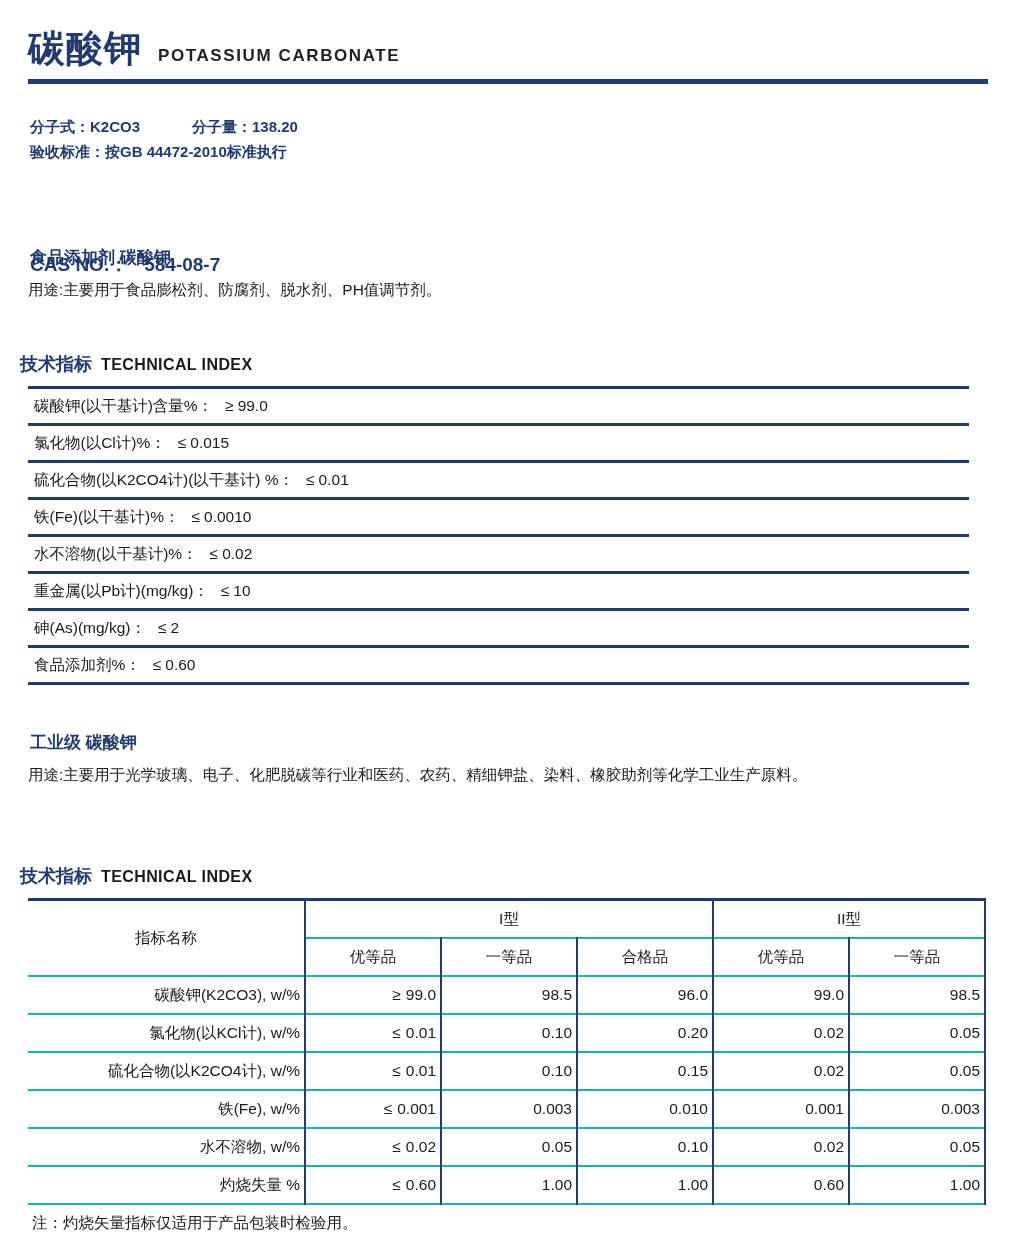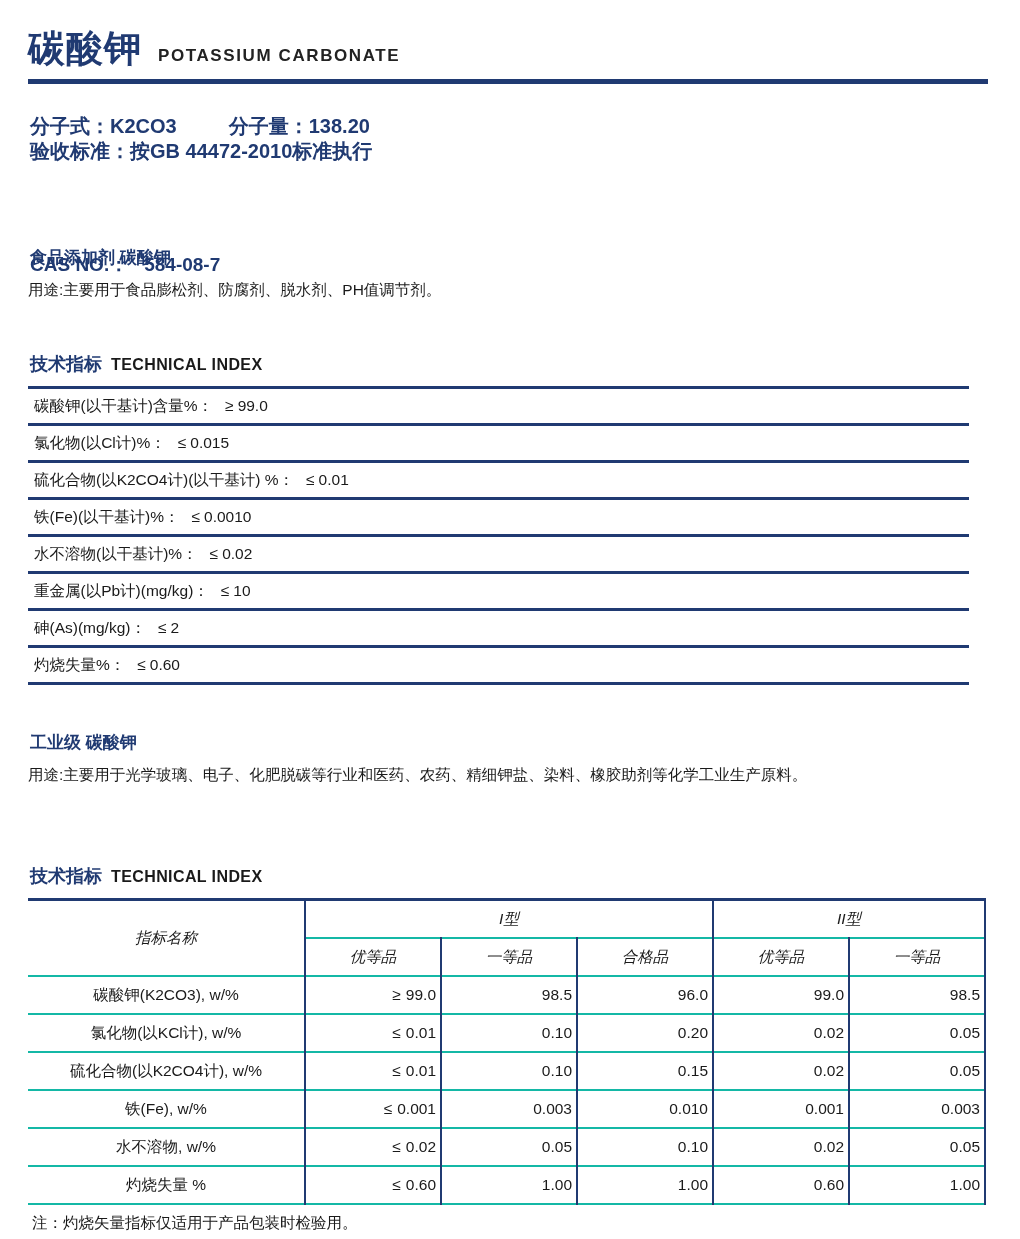--- a/index.html
+++ b/index.html
@@ -57,21 +57,21 @@
     height: 5px;
     background: #203a72;
   }
 
   
   .formula-block {
     position: absolute;
     left: 30px;
     top: 114px;
     color: #203a72;
-    font-size: 20px;
+    font-size: 15px;
     font-weight: bold;
     line-height: 25px;
     white-space: nowrap;
   }
   .formula-line { display: block; }
   .gap-inline { display: inline-block; width: 52px; }
 
   
   .cas-line {
     position: absolute;
@@ -100,21 +100,21 @@
     left: 28px;
     top: 280px;
     font-size: 15.5px;
     color: #1a1a1a;
     white-space: nowrap;
   }
 
   
   .tech-head {
     position: absolute;
-    left: 30px;
+    left: 20px;
     white-space: nowrap;
   }
   .tech-head .cn {
     font-size: 18px;
     font-weight: bold;
     color: #203a72;
   }
   .tech-head .en {
     font-size: 16px;
     font-weight: bold;
@@ -187,22 +187,22 @@
   }
   .grid-table .col-name { width: 277px; }
   .grid-table .col-val  { width: 136px; }
 
   .gt-outer-top    { border-top: 3px solid #203a72; }
   .gt-outer-bottom { border-bottom: 3px solid #203a72; }
   .gt-row-line     { border-top: 2px solid #14b8a6; }
   .gt-vline-l      { border-left: 2px solid #203a72; }
   .gt-vline-r      { border-right: 2px solid #203a72; }
 
-  .hd-center { text-align: center; font-style: italic; }
-  .cell-name { text-align: center; padding-left: 6px; }
+  .hd-center { text-align: center; }
+  .cell-name { text-align: right; padding-left: 6px; }
   .cell-val  { text-align: right; }
   .note-cell {
     text-align: left;
     padding-left: 6px;
     font-size: 15.5px;
   }
 
   .op { margin-right: 5px; }
 </style>
 </head>
@@ -253,21 +253,21 @@
       <tr>
           <td><span>水不溶物(以干基计)%：</span><span class="spec-op">≤</span><span>0.02</span></td>
         </tr>
       <tr>
           <td><span>重金属(以Pb计)(mg/kg)：</span><span class="spec-op">≤</span><span>10</span></td>
         </tr>
       <tr>
           <td><span>砷(As)(mg/kg)：</span><span class="spec-op">≤</span><span>2</span></td>
         </tr>
       <tr>
-          <td><span>灼烧失量%：</span><span class="spec-op">≤</span><span>0.60</span></td>
+          <td><span>食品添加剂%：</span><span class="spec-op">≤</span><span>0.60</span></td>
         </tr>
     </tbody>
   </table>
 
   <div class="sec-ind-title">工业级 碳酸钾</div>
   <div class="sec-ind-use">用途:主要用于光学玻璃、电子、化肥脱碳等行业和医药、农药、精细钾盐、染料、橡胶助剂等化学工业生产原料。</div>
 
   <div class="tech-head" id="tech-head-2">
     <span class="cn">技术指标</span><span class="en">TECHNICAL INDEX</span>
   </div>

